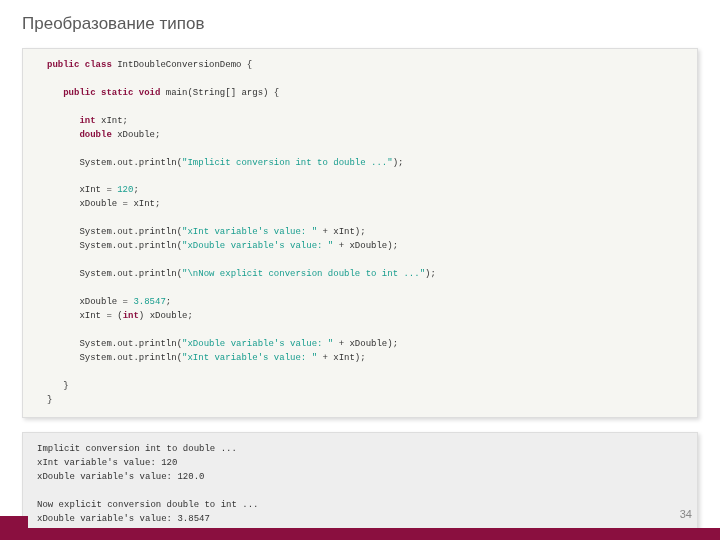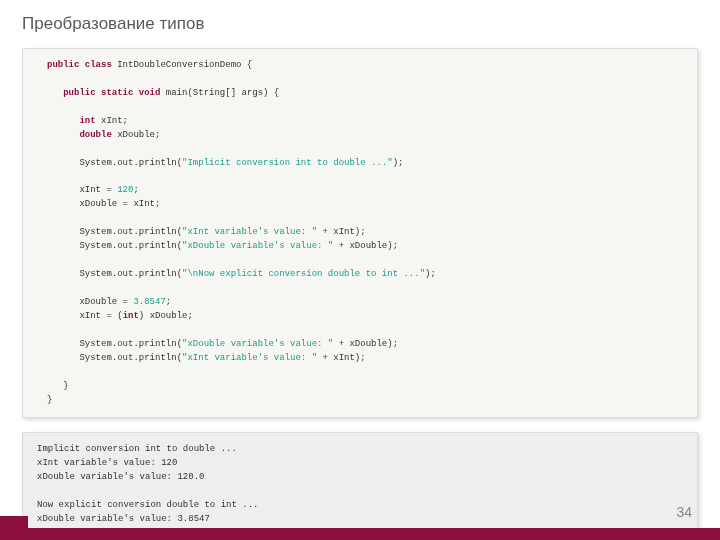--- a/index.html
+++ b/index.html
@@ -42,21 +42,21 @@
     white-space: pre;
   }
   .kw { color: #8a0f3f; font-weight: bold; }
   .str { color: #1a9e8f; }
   .num { color: #1a9e8f; }
   .field { color: #444; }
   .page-num {
     position: absolute;
     bottom: 20px;
     right: 28px;
-    font-size: 14px;
+    font-size: 11px;
     color: #888;
   }
   .footer-bar {
     position: absolute;
     bottom: 0;
     left: 0;
     width: 100%;
     height: 12px;
     background: #8a0f3f;
   }

